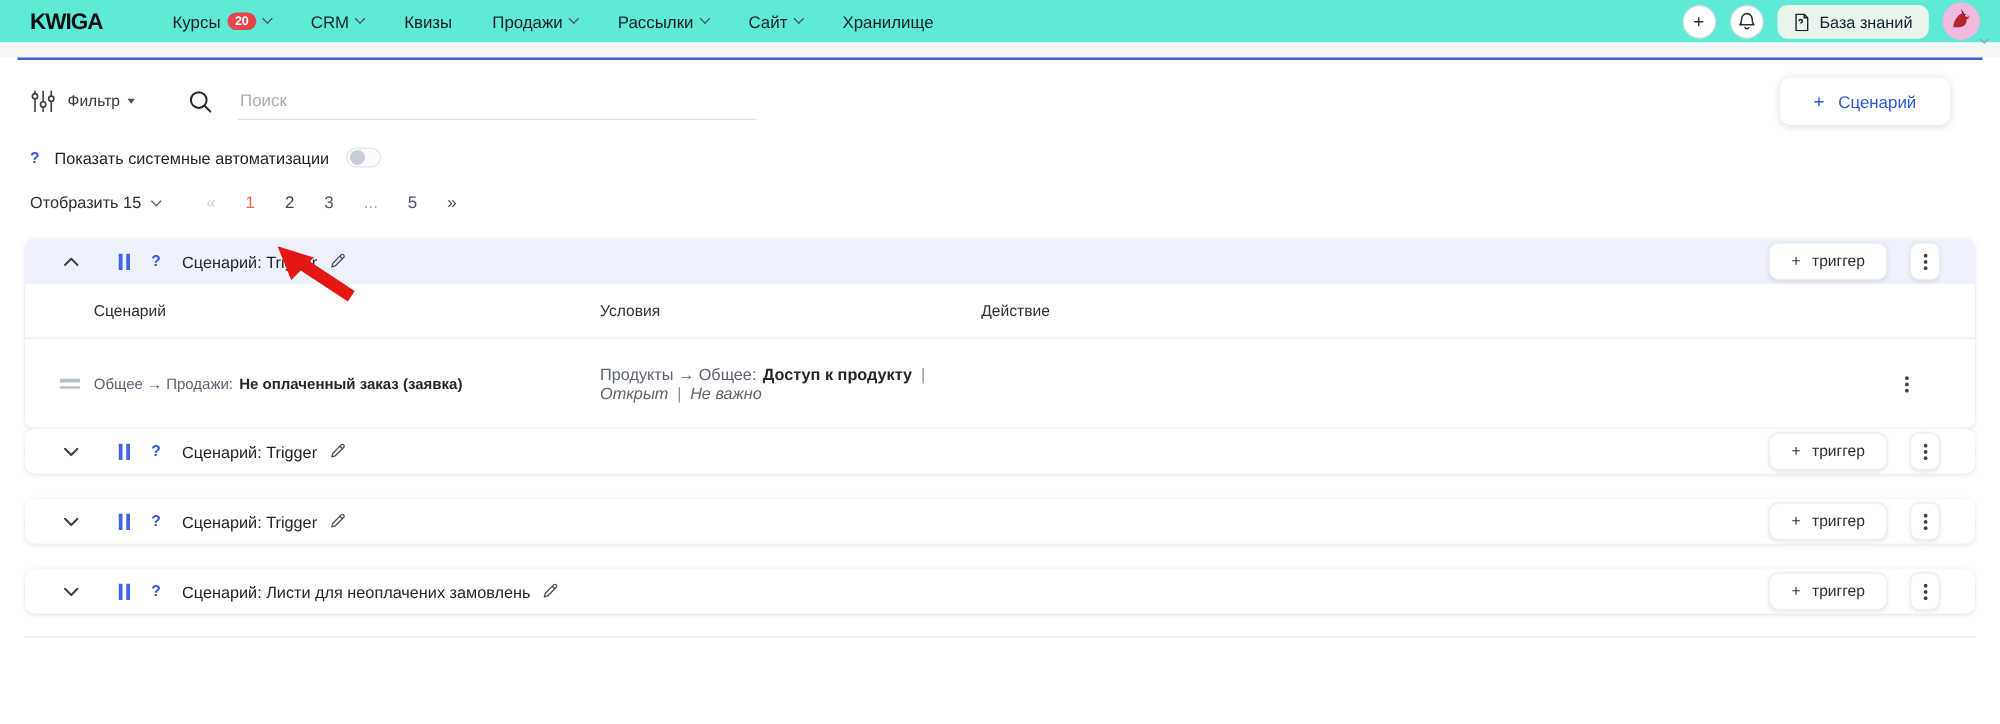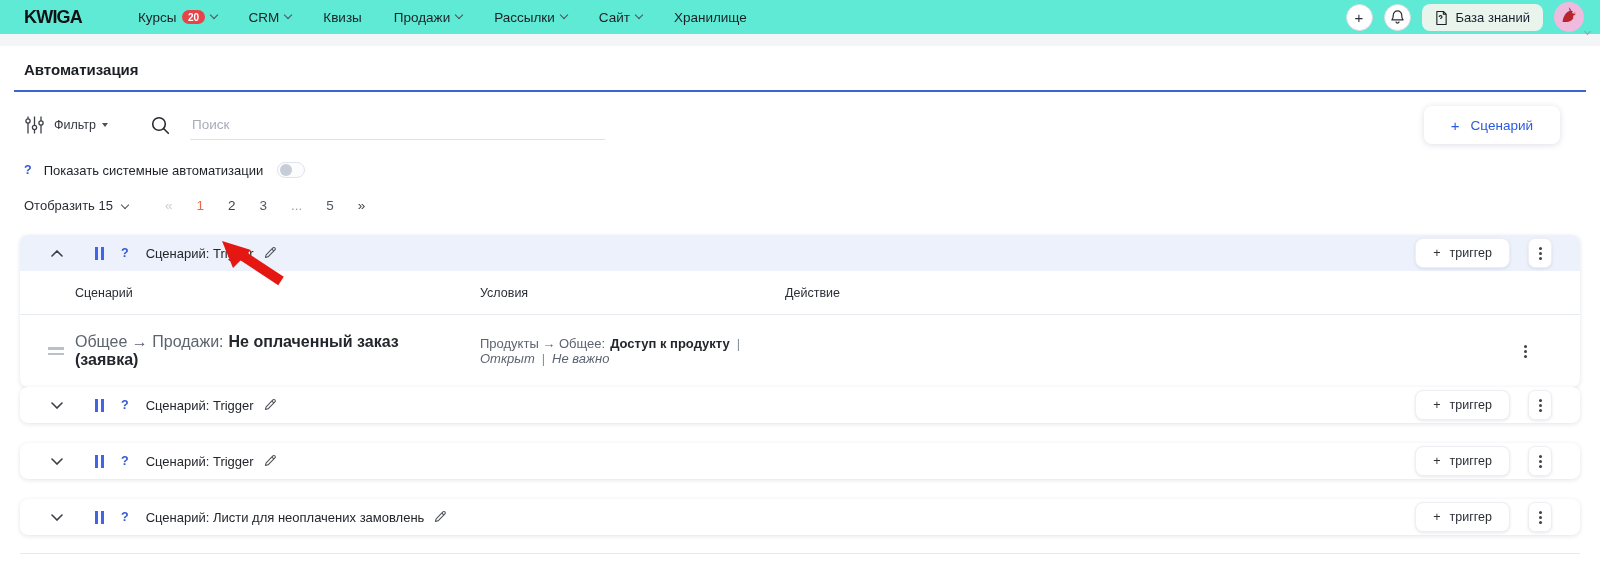--- a/index.html
+++ b/index.html
@@ -84,21 +84,21 @@
 
   
   .table-head { display:grid; grid-template-columns:445px 310px 1fr; align-items:center; height:44px;
      border-bottom:1px solid #e8ebf0; font-size:12.5px; color:#2a2e35; }
   .th1 { padding-left:55px; } .th2 { padding-left:15px; } .th3 { padding-left:10px; }
   .table-row { display:grid; grid-template-columns:445px 310px 1fr; align-items:center; min-height:72px;
      position:relative; padding:14px 0; }
   .drag { position:absolute; left:28px; top:50%; transform:translateY(-50%); cursor:grab; }
   .drag i { display:block; width:16px; height:2.5px; background:#b9c0cb; margin:3px 0; }
   .cell-scenario { padding-left:55px; }
-  .s-line1 { font-size:16px; color:#5d6470; }
+  .s-line1 { font-size:12px; color:#5d6470; }
   .s-line1 .path { margin-right:5px; }
   .s-line1 .name { font-weight:700; color:#23262b; }
   .s-line2 { margin-top:8px; font-size:11px; }
   .contacts { color:#7166e0; }
   .count { color:#2b59e0; margin-left:4px; }
   .stats-link { color:#2b59e0; margin-left:7px; cursor:pointer; }
   .cell-cond { font-size:13px; color:#5d6470; padding-left:15px; }
   .cell-cond .path { margin-right:5px; }
   .cond-name { font-weight:700; color:#23262b; }
   .sep { margin:0 7px; color:#8a909b; }
@@ -178,21 +178,20 @@
             <path d="m17 9 3 .8-2.2.9z" fill="#d8731f"></path>
           </svg>
         </span>
         <span class="avatar-chev"></span>
       </div>
     </div>
   </header>
 
   <div class="gray-band"></div>
 
-  <h1 class="page-title">Автоматизация</h1>
   <div class="title-rule"></div>
 
   <div class="toolbar">
     <span class="icon-wrap">
       <svg width="21" height="20" viewBox="0 0 21 20" fill="#fff" stroke="#3c4046" stroke-width="1.3">
         <line x1="4" y1="1.5" x2="4" y2="18.5"></line>
           <line x1="10.5" y1="1.5" x2="10.5" y2="18.5"></line>
           <line x1="17" y1="1.5" x2="17" y2="18.5"></line>
         <circle cx="4" cy="6" r="2.1"></circle>
           <circle cx="10.5" cy="12.5" r="2.1"></circle>

